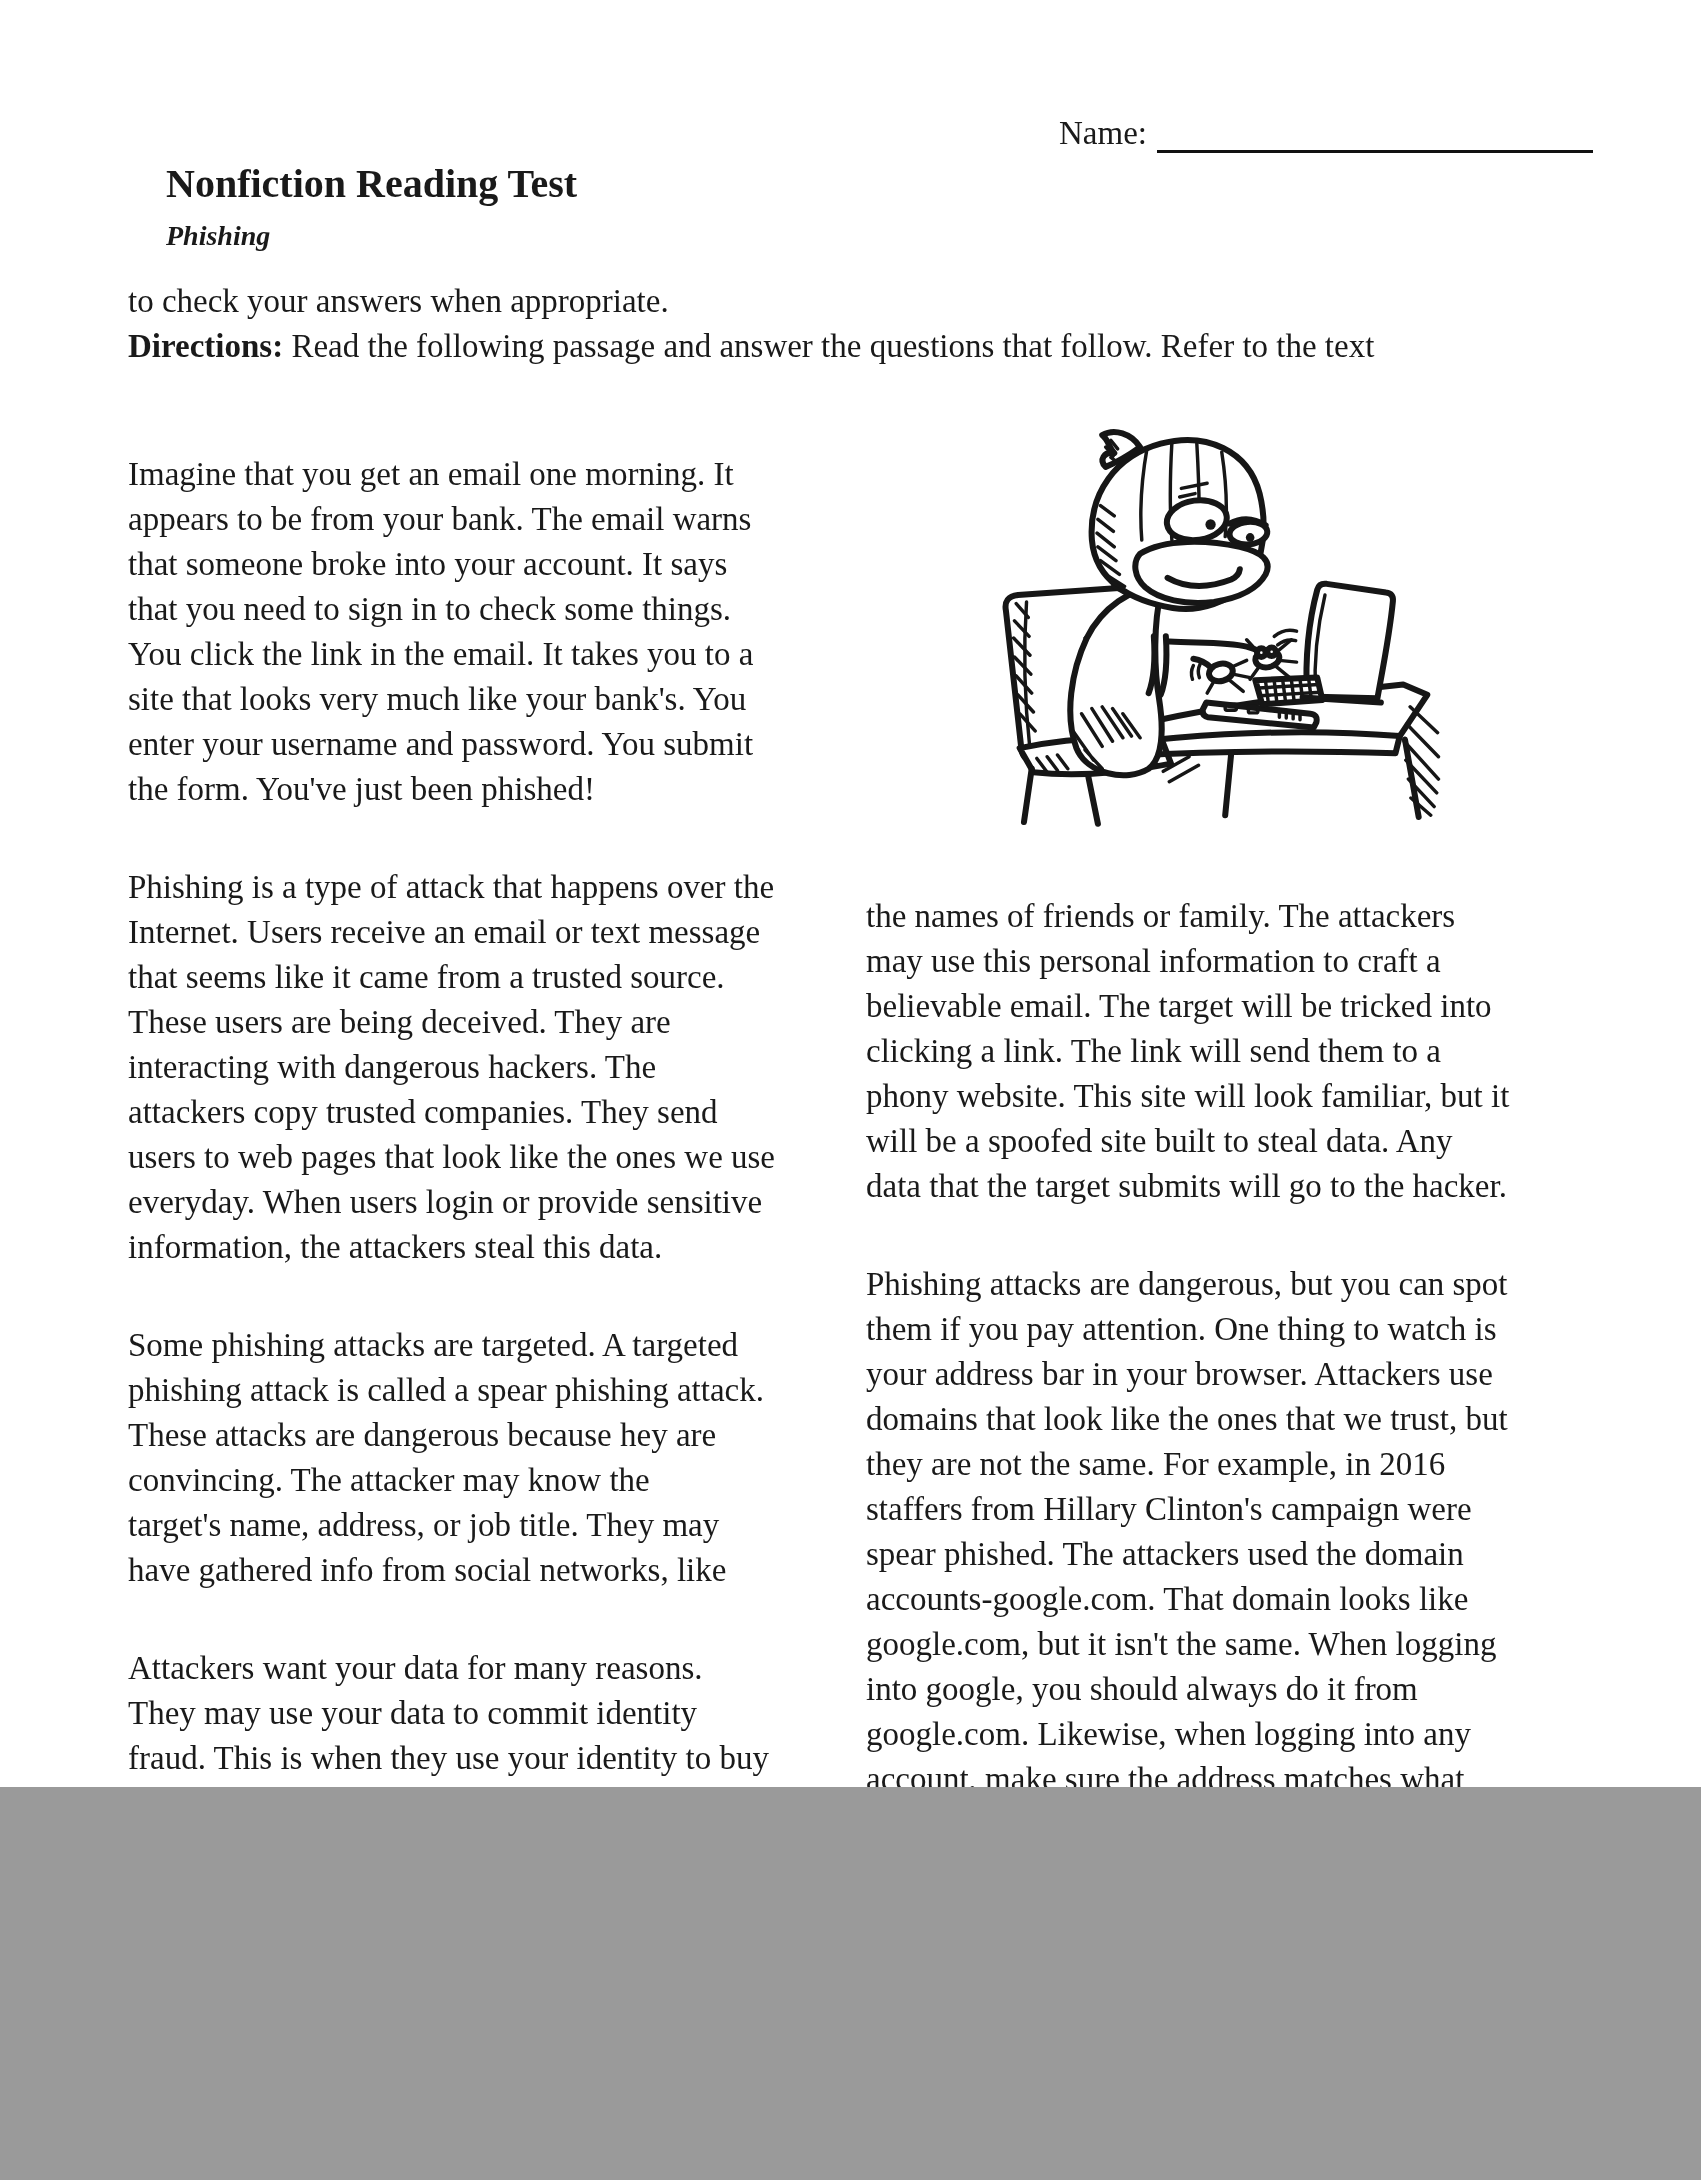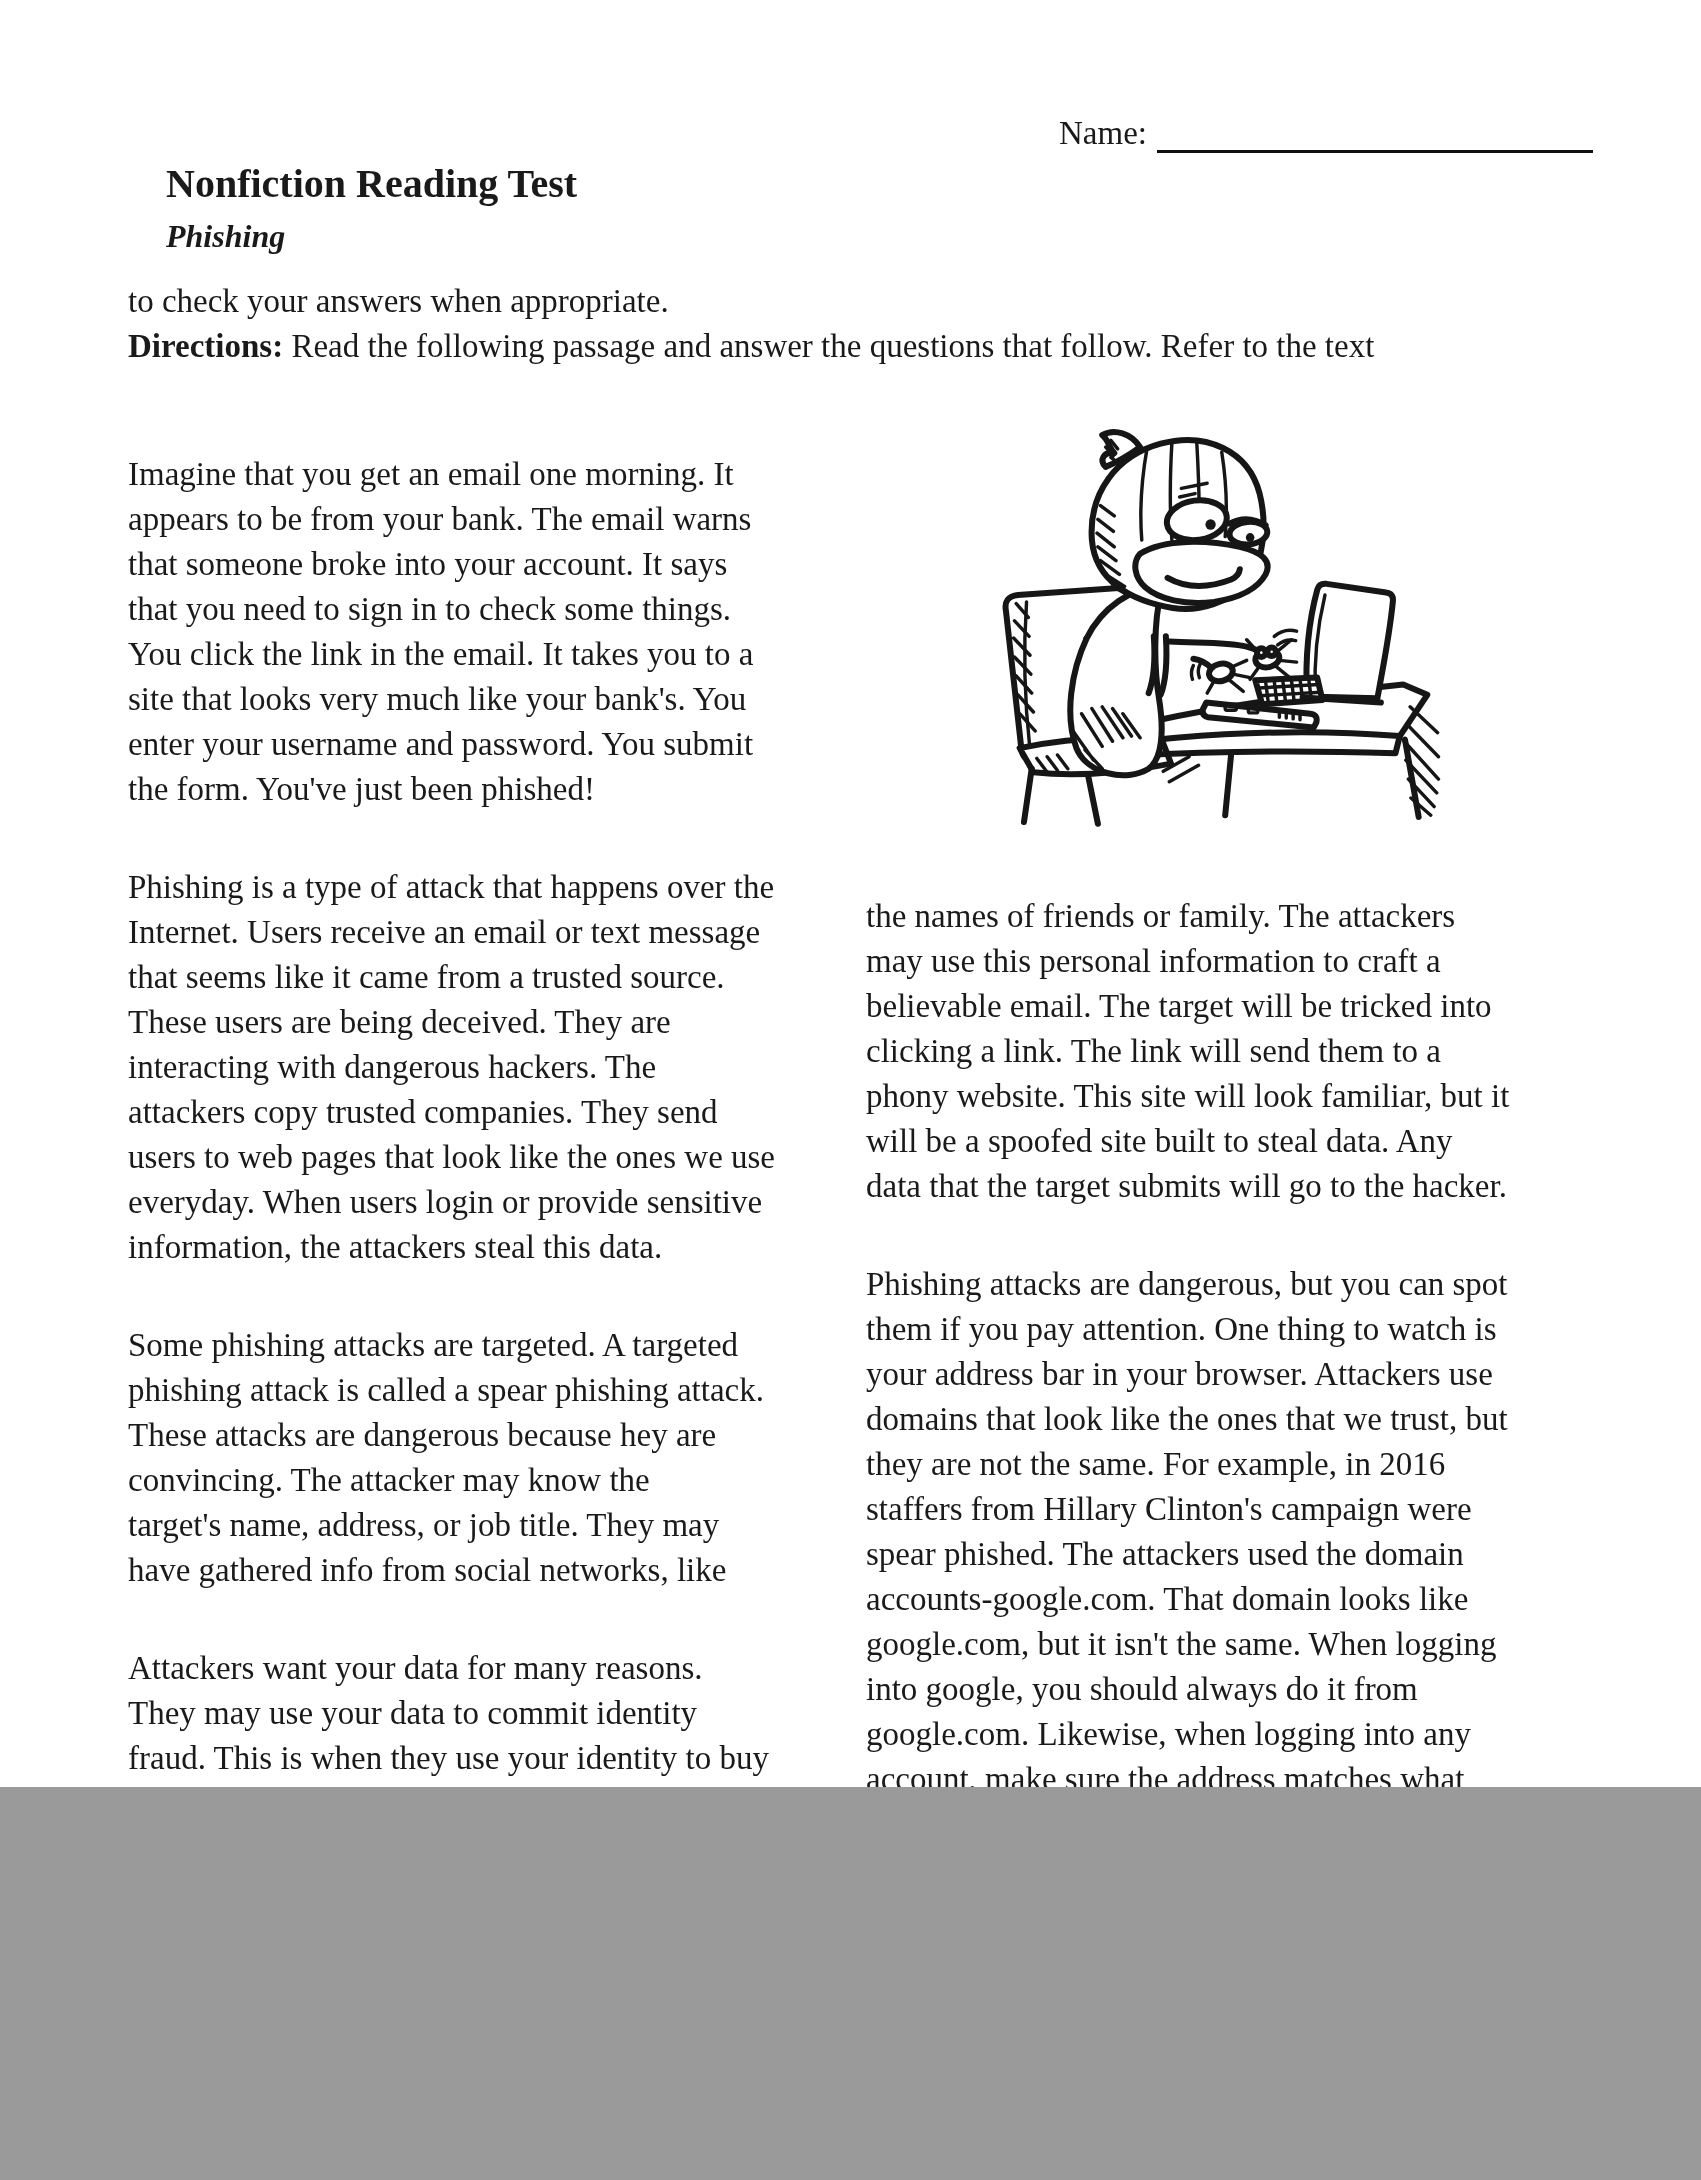--- a/index.html
+++ b/index.html
@@ -18,21 +18,21 @@
   }
   .name-underline{
     display:inline-block;width:436px;height:34px;
     border-bottom:3.4px solid #111;margin-left:10.2px;
   }
   .title-block{position:absolute;left:130px;top:158px;margin-left:36px;}
   .title{
     font-size:40px;font-weight:bold;line-height:52px;margin:0;
   }
   .subtitle{
-    font-size:32px;font-weight:bold;font-style:italic;line-height:52px;margin:0;
+    font-size:28px;font-weight:bold;font-style:italic;line-height:52px;margin:0;
   }
   .directions{
     position:absolute;left:128px;top:279px;width:1482px;
     font-size:33px;line-height:45px;white-space:pre;
   }
   .directions b{font-weight:bold;}
   .col{
     position:absolute;
     font-size:33px;line-height:45px;
   }

